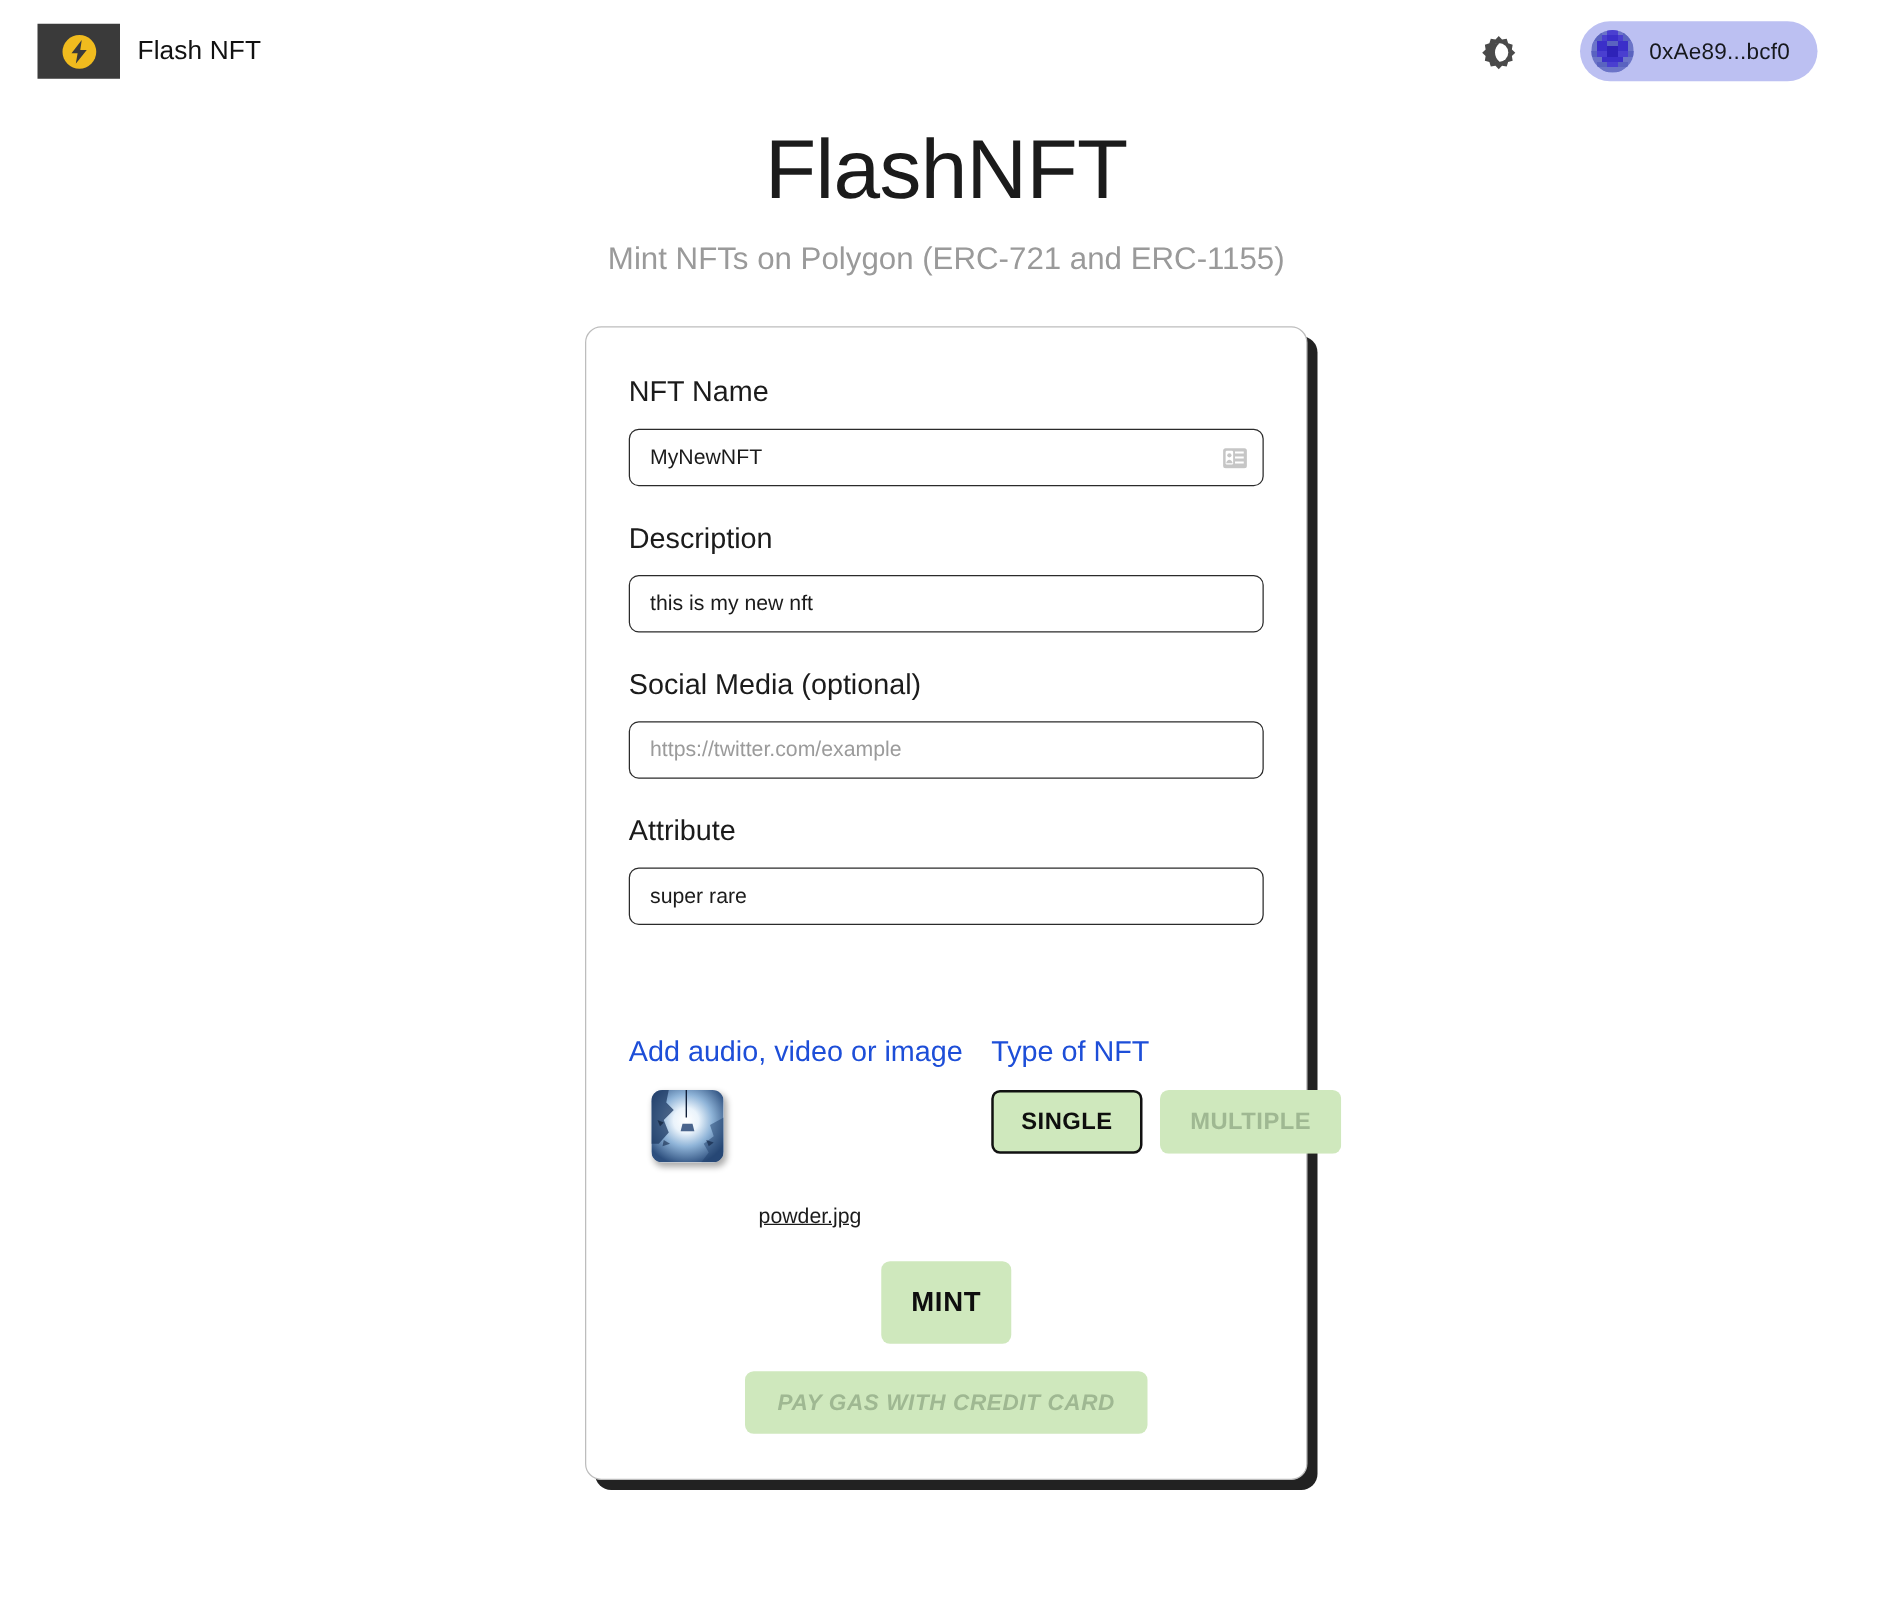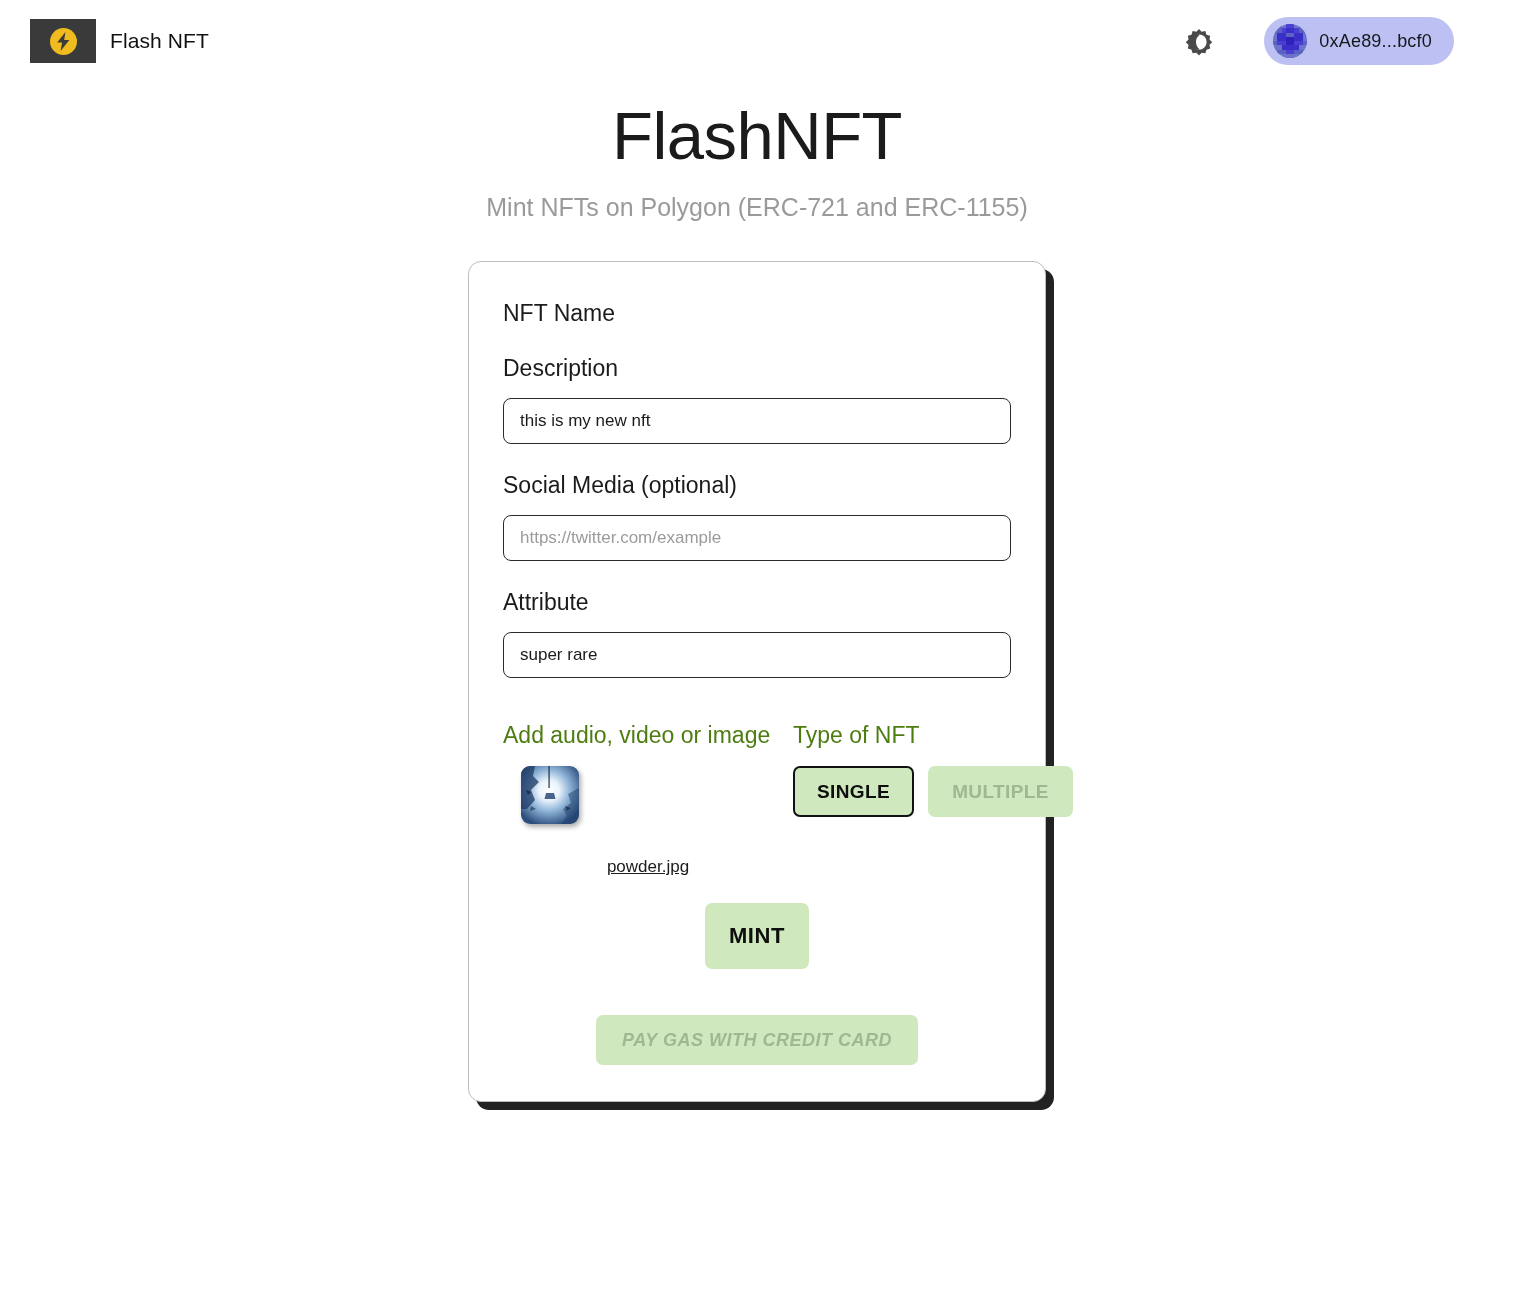--- a/index.html
+++ b/index.html
@@ -156,23 +156,24 @@
 
   
   .two-col {
     display: flex;
     margin-top: 44px;
   }
   .col-media { width: 416px; }
   .col-type { flex: 1; }
   .section-label {
     font-size: 23px;
-    color: #4d7c0f;
+    color: #1d4ed8;
     margin-bottom: 17px;
     display: block;
+    margin-top: 44px;
   }
   .thumb {
     width: 58px;
     height: 58px;
     margin-left: 18px;
     border-radius: 9px;
     overflow: hidden;
     box-shadow: 2px 3px 5px rgba(0,0,0,0.33);
     cursor: pointer;
     position: relative;
@@ -207,21 +208,20 @@
     color: #0e0e0e;
   }
   .type-btn.unselected { color: #9fb892; }
 
   
   .actions {
     margin-top: 26px;
     display: flex;
     flex-direction: column;
     align-items: center;
-    gap: 24px;
   }
   .mint-btn {
     font-family: "Liberation Sans", sans-serif;
     background: #cfe8bd;
     border: none;
     border-radius: 7px;
     width: 104px;
     height: 66px;
     font-size: 22px;
     font-weight: 700;
@@ -310,20 +310,34 @@
 <div class="hero">
   <h1 class="hero-title">FlashNFT</h1>
   <p class="hero-sub">Mint NFTs on Polygon (ERC-721 and ERC-1155)</p>
 </div>
 
 <div class="card-wrap">
   <div class="card">
 
     <div class="field">
       <label class="field-label">NFT Name</label>
+      <div class="input-wrap">
+        <input class="text-input" type="text" value="MyNewNFT" style="">
+        <span class="autofill-icon">
+          <svg width="20" height="17" viewBox="0 0 20 17">
+            <rect x="0.5" y="0.5" width="19" height="16" rx="2" fill="#c6c6c6"></rect>
+            <rect x="2.5" y="2.5" width="6" height="11" rx="1" fill="#ffffff"></rect>
+            <circle cx="5.5" cy="6.2" r="1.7" fill="#c6c6c6"></circle>
+            <path d="M2.9 12.6c0.4-1.9 1.4-2.9 2.6-2.9s2.2 1 2.6 2.9z" fill="#c6c6c6"></path>
+            <rect x="10" y="3.2" width="7" height="1.6" fill="#ffffff"></rect>
+            <rect x="10" y="7.2" width="7" height="1.6" fill="#ffffff"></rect>
+            <rect x="10" y="11.2" width="7" height="1.6" fill="#ffffff"></rect>
+          </svg>
+        </span>
+      </div>
     </div>
 
     <div class="field">
       <label class="field-label">Description</label>
       <div class="input-wrap">
         <input class="text-input" type="text" value="this is my new nft" style="">
       </div>
     </div>
 
     <div class="field">

